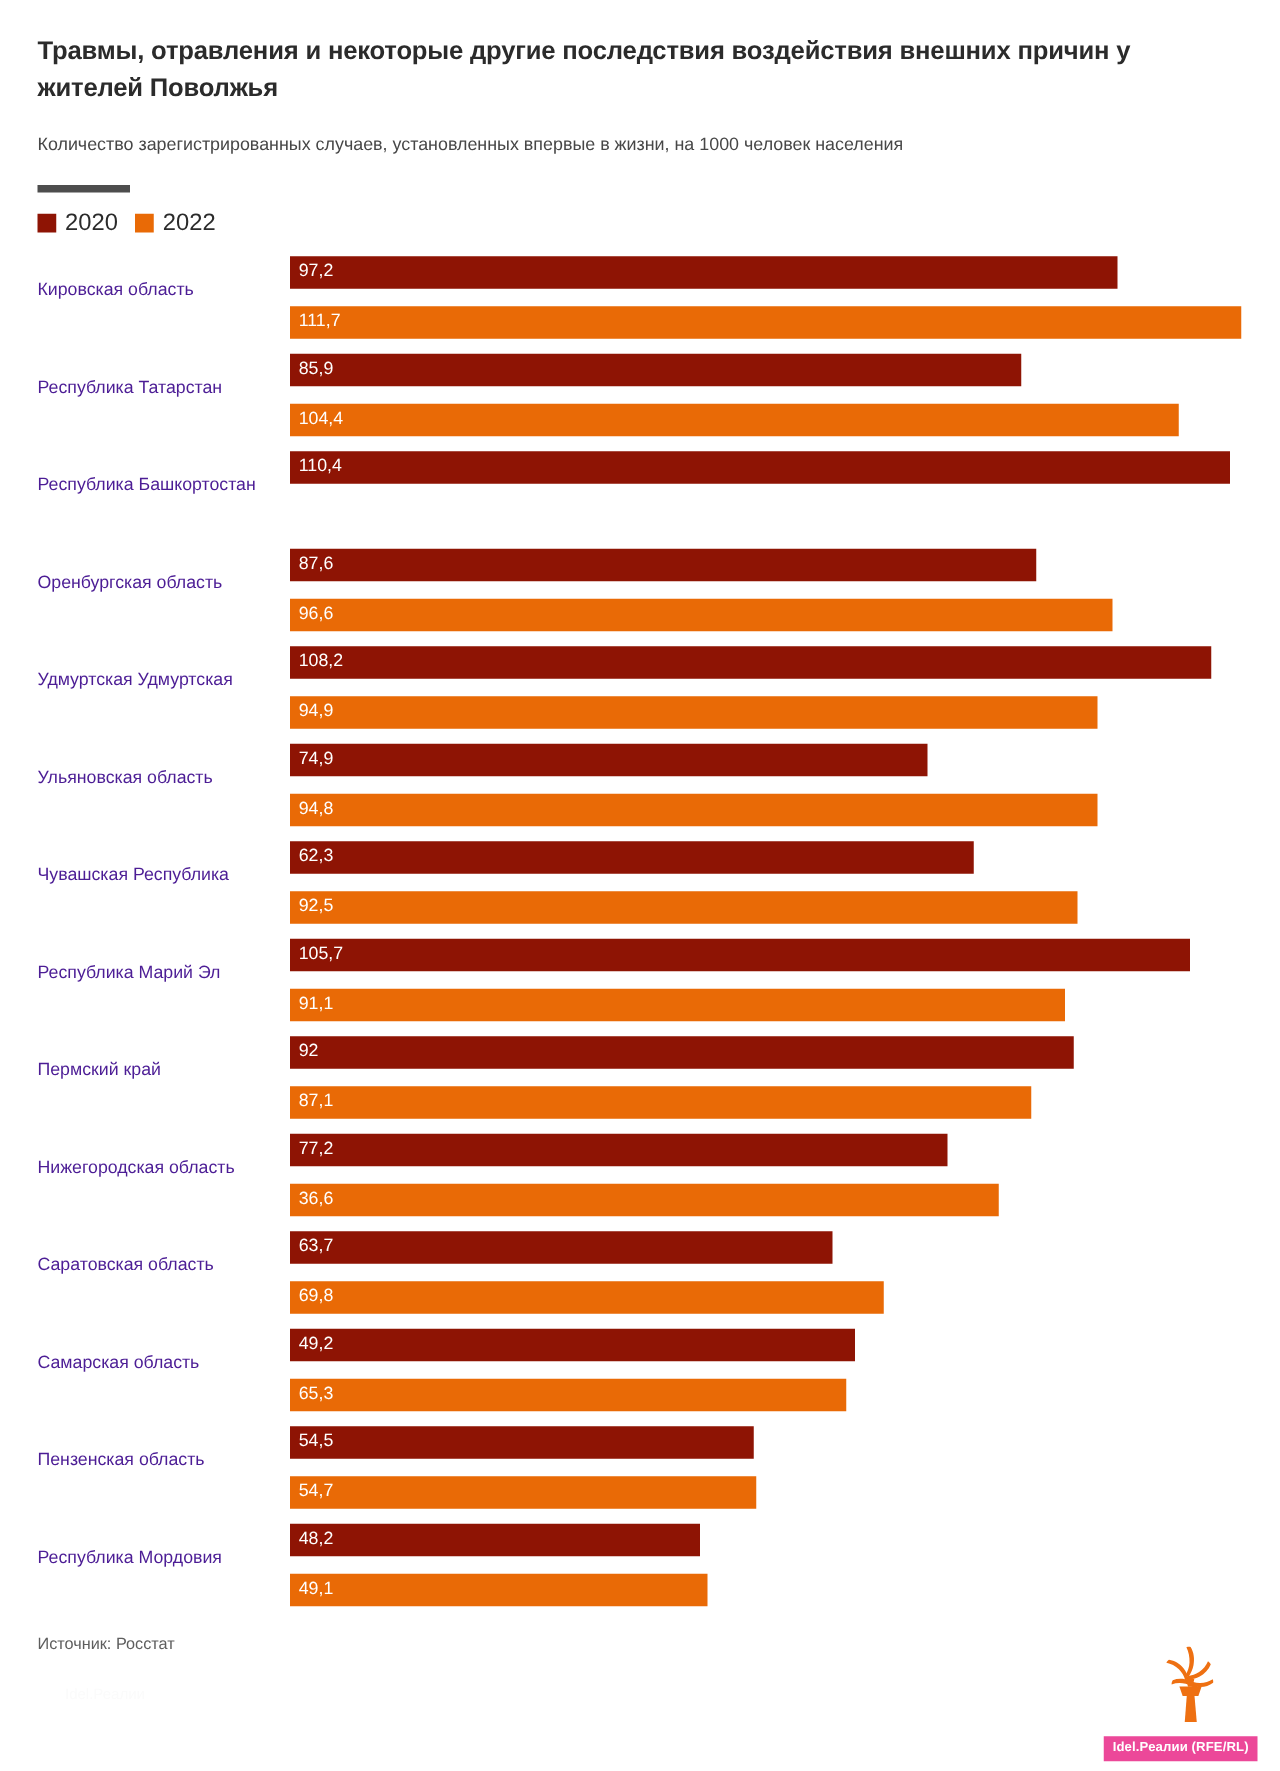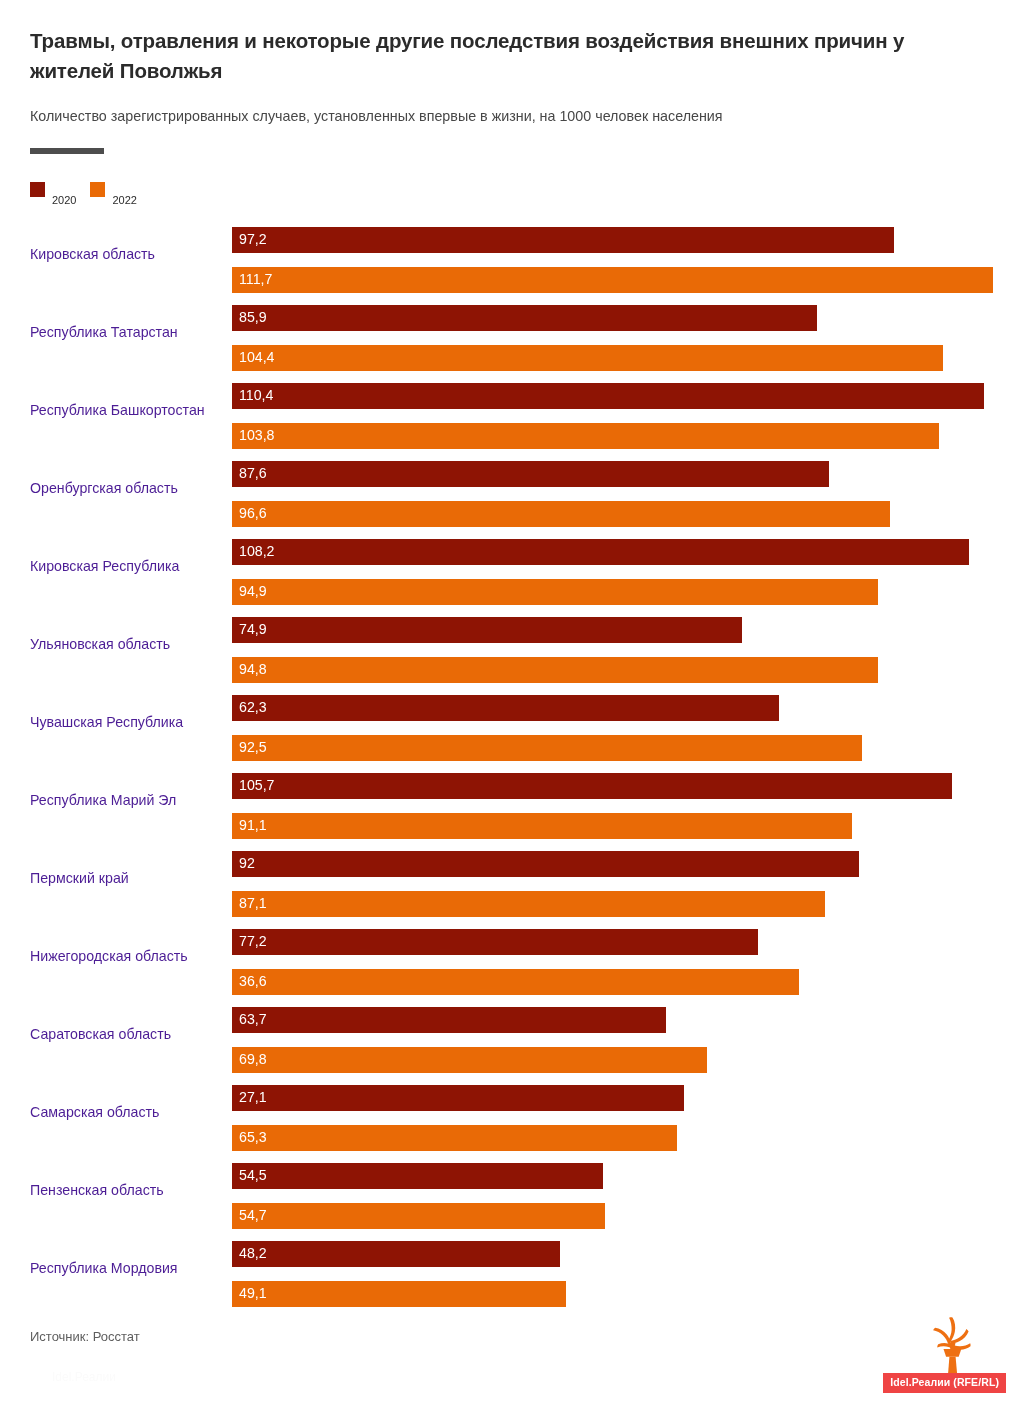--- a/index.html
+++ b/index.html
@@ -61,24 +61,23 @@
     display: flex;
     align-items: center;
     gap: 7px;
   }
   .legend-swatch {
     width: 15px;
     height: 15px;
     display: block;
   }
   .legend-label {
-    font-size: 11px;
+    font-size: 19px;
     color: #2b2b2b;
     line-height: 15px;
-    margin-top: 22px;
   }
 
   
   .chart {
     position: relative;
     margin-top: 19px;
     padding-left: 30px;
   }
   .row {
     position: relative;
@@ -149,22 +148,22 @@
     height: 96px;
   }
   .torch {
     position: absolute;
     right: 28px;
     top: 0;
   }
   .brand-badge {
     position: absolute;
     right: 0;
-    bottom: 18px;
-    background: #ef4444;
+    bottom: 2px;
+    background: #ec4899;
     color: #ffffff;
     font-size: 10.5px;
     font-weight: bold;
     letter-spacing: 0.1px;
     padding: 4px 7px 5px 7px;
     white-space: nowrap;
     line-height: 11px;
     margin-left: 14px;
   }
 </style>
@@ -217,41 +216,37 @@
           </div>
         </div>
       </div>
       <div class="row">
         <div class="row-label">Республика Башкортостан</div>
         <div class="bars">
           <div class="bar y2020">
             <div class="bar-fill" style="width: 751.824px; background: rgb(142, 20, 4);"></div>
             <span class="bar-value">110,4</span>
           </div>
-          <div class="bar y2022">
-            <div class="bar-fill" style="width: 706.878px; background: rgb(233, 106, 6);"></div>
-            <span class="bar-value">103,8</span>
-          </div>
         </div>
       </div>
       <div class="row">
         <div class="row-label">Оренбургская область</div>
         <div class="bars">
           <div class="bar y2020">
             <div class="bar-fill" style="width: 596.556px; background: rgb(142, 20, 4);"></div>
             <span class="bar-value">87,6</span>
           </div>
           <div class="bar y2022">
             <div class="bar-fill" style="width: 657.846px; background: rgb(233, 106, 6);"></div>
             <span class="bar-value">96,6</span>
           </div>
         </div>
       </div>
       <div class="row">
-        <div class="row-label">Кировская Республика</div>
+        <div class="row-label">Удмуртская Удмуртская</div>
         <div class="bars">
           <div class="bar y2020">
             <div class="bar-fill" style="width: 736.842px; background: rgb(142, 20, 4);"></div>
             <span class="bar-value">108,2</span>
           </div>
           <div class="bar y2022">
             <div class="bar-fill" style="width: 646.269px; background: rgb(233, 106, 6);"></div>
             <span class="bar-value">94,9</span>
           </div>
         </div>
@@ -332,21 +327,21 @@
             <div class="bar-fill" style="width: 475.338px; background: rgb(233, 106, 6);"></div>
             <span class="bar-value">69,8</span>
           </div>
         </div>
       </div>
       <div class="row">
         <div class="row-label">Самарская область</div>
         <div class="bars">
           <div class="bar y2020">
             <div class="bar-fill" style="width: 452.184px; background: rgb(142, 20, 4);"></div>
-            <span class="bar-value">27,1</span>
+            <span class="bar-value">49,2</span>
           </div>
           <div class="bar y2022">
             <div class="bar-fill" style="width: 444.693px; background: rgb(233, 106, 6);"></div>
             <span class="bar-value">65,3</span>
           </div>
         </div>
       </div>
       <div class="row">
         <div class="row-label">Пензенская область</div>
         <div class="bars">

